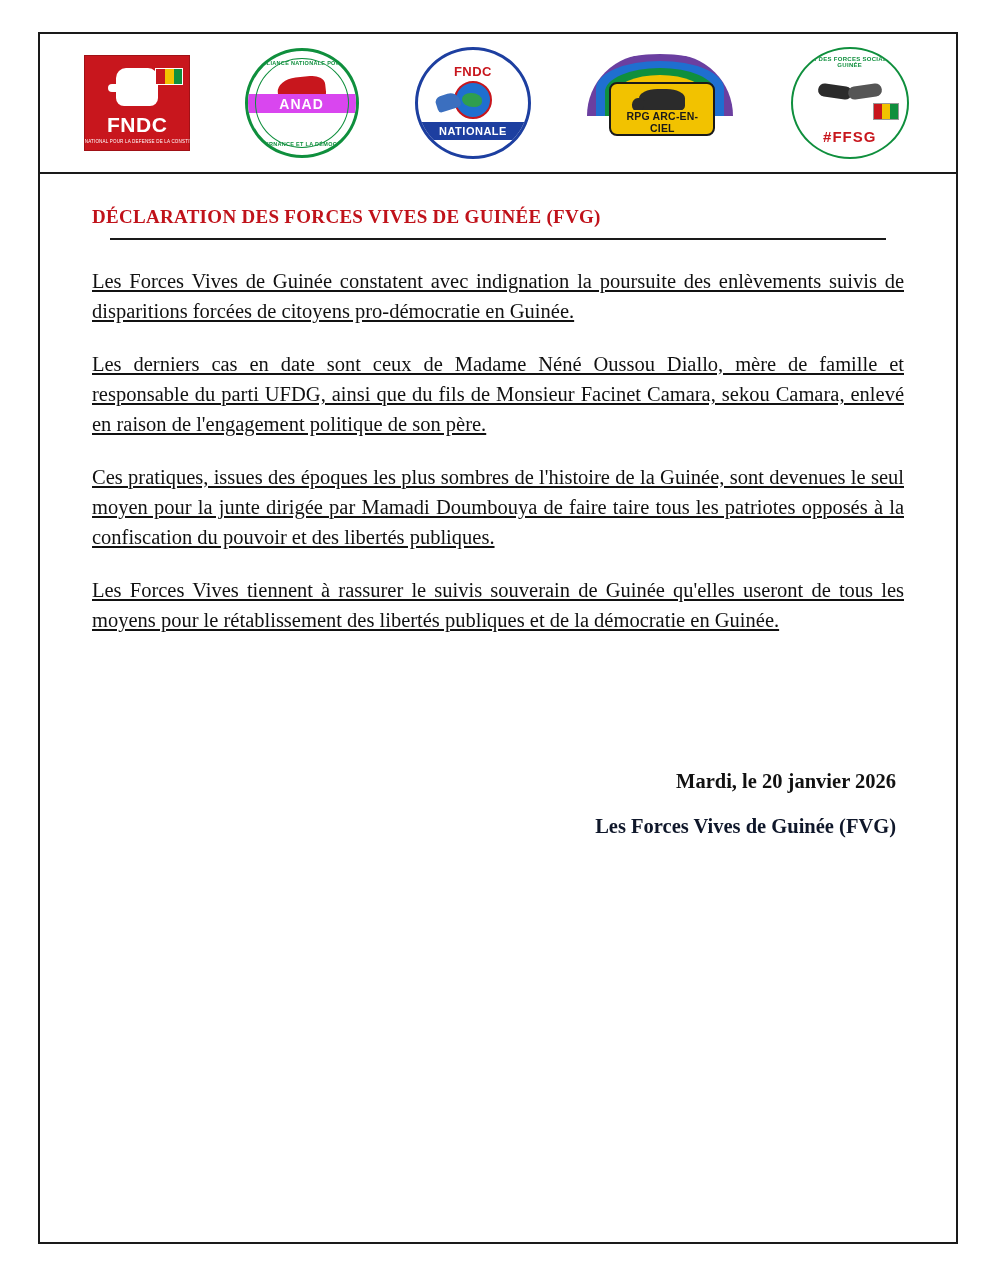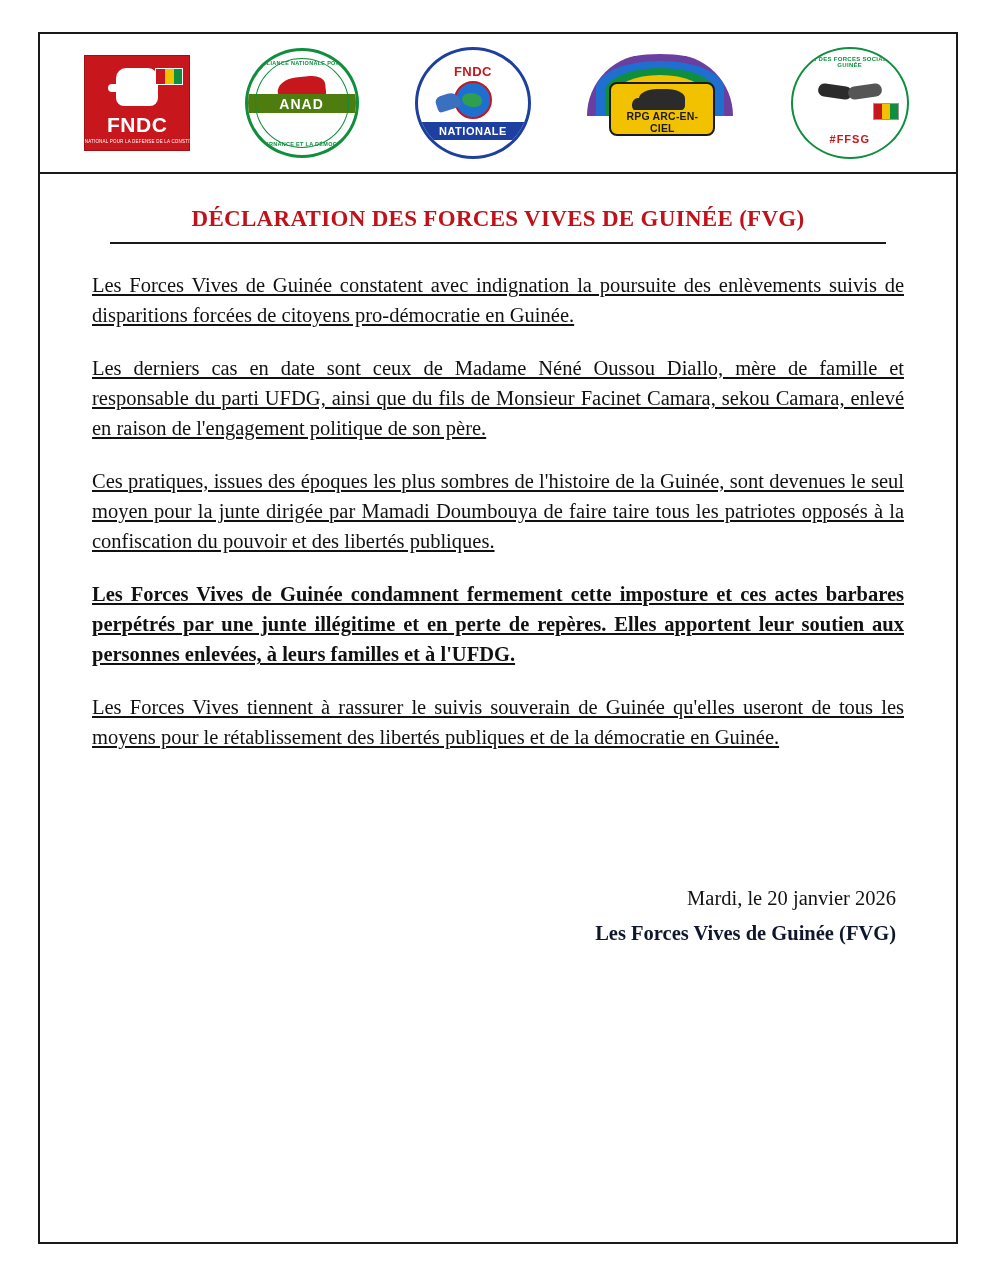--- a/index.html
+++ b/index.html
@@ -145,21 +145,21 @@
     height: 32px;
     background: #c8161d;
     border-radius: 40% 30% 45% 35%;
   }
   .anad-band {
     position: absolute;
     left: 0;
     right: 0;
     top: 43px;
     height: 19px;
-    background: #4d7c0f;
+    background: #d946ef;
     display: flex;
     align-items: center;
     justify-content: center;
   }
   .anad-band span {
     font-family: "Liberation Sans", sans-serif;
     font-weight: bold;
     font-size: 14px;
     color: #ffffff;
     letter-spacing: 1px;
@@ -377,37 +377,37 @@
     border: 1px solid #999;
   }
   .ffsg-flag i { flex: 1; height: 100%; display: block; }
   .ffsg-name {
     position: absolute;
     left: 0; right: 0;
     bottom: 12px;
     text-align: center;
     font-family: "Liberation Sans", sans-serif;
     font-weight: bold;
-    font-size: 11px;
+    font-size: 15px;
     color: #c8161d;
     letter-spacing: 1px;
   }
 
   
   .doc-body {
     padding: 26px 52px 0 52px;
     box-sizing: border-box;
   }
 
   .doc-title {
-    text-align: center;
+    text-align: left;
     color: #c0121a;
     font-family: "Liberation Serif", serif;
     font-weight: bold;
-    font-size: 23px;
+    font-size: 19px;
     letter-spacing: 0.3px;
     margin: 6px 0 10px 0;
   }
 
   .title-rule {
     height: 2px;
     background: #1a1a1a;
     margin: 0 18px 26px 18px;
   }
 
@@ -425,24 +425,24 @@
     font-weight: bold;
   }
 
   .signature-block {
     margin-top: 135px;
     text-align: right;
     padding-right: 8px;
   }
   .sig-date {
     font-family: "Liberation Serif", serif;
-    font-weight: normal;
+    font-weight: bold;
     font-size: 20.5px;
     color: #111111;
-    margin-bottom: 12px;
+    margin-bottom: 22px;
   }
   .sig-name {
     font-family: "Liberation Serif", serif;
     font-weight: bold;
     font-size: 20.5px;
     color: #0f172a;
   }
 </style>
 </head>
 <body>
@@ -522,21 +522,20 @@
 
     </div>
 
     <div class="doc-body">
       <div class="doc-title">DÉCLARATION DES FORCES VIVES DE GUINÉE (FVG)</div>
       <div class="title-rule"></div>
 
       <p class="para">Les Forces Vives de Guinée constatent avec indignation la poursuite des enlèvements suivis de disparitions forcées de citoyens pro-démocratie en Guinée.</p>
       <p class="para">Les derniers cas en date sont ceux de Madame Néné Oussou Diallo, mère de famille et responsable du parti UFDG, ainsi que du fils de Monsieur Facinet Camara, sekou Camara, enlevé en raison de l'engagement politique de son père.</p>
       <p class="para">Ces pratiques, issues des époques les plus sombres de l'histoire de la Guinée, sont devenues le seul moyen pour la junte dirigée par Mamadi Doumbouya de faire taire tous les patriotes opposés à la confiscation du pouvoir et des libertés publiques.</p>
-      <p class="para bold">Les Forces Vives de Guinée condamnent fermement cette imposture et ces actes barbares perpétrés par une junte illégitime et en perte de repères. Elles apportent leur soutien aux personnes enlevées, à leurs familles et à  l'UFDG.</p>
       <p class="para">Les Forces Vives tiennent à rassurer le suivis souverain de Guinée qu'elles useront de tous les moyens  pour le rétablissement des libertés publiques et de la démocratie en Guinée.</p>
 
       <div class="signature-block">
         <div class="sig-date">Mardi, le 20 janvier 2026</div>
         <div class="sig-name">Les Forces Vives de Guinée (FVG)</div>
       </div>
     </div>
 
   </div>
 </div>

